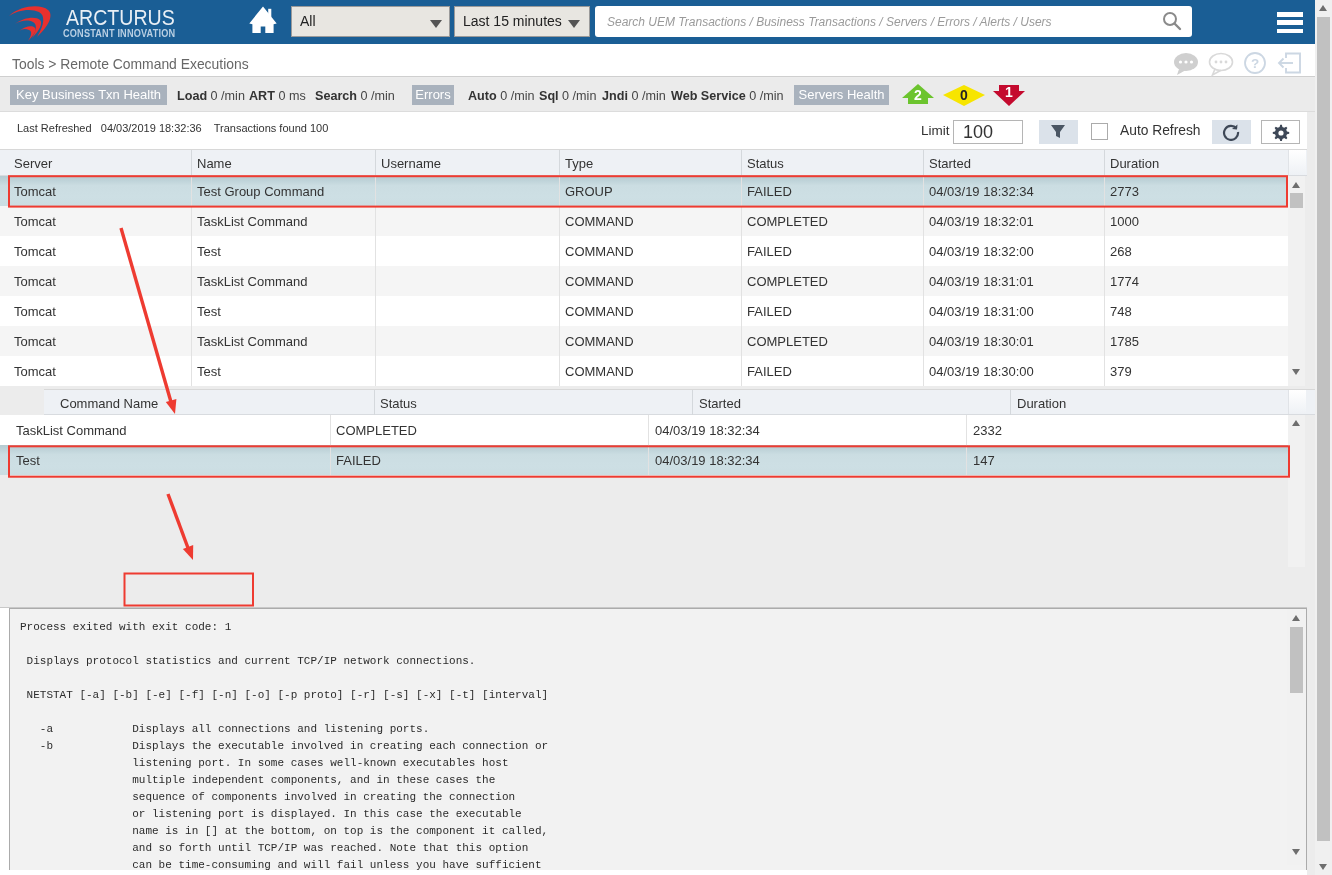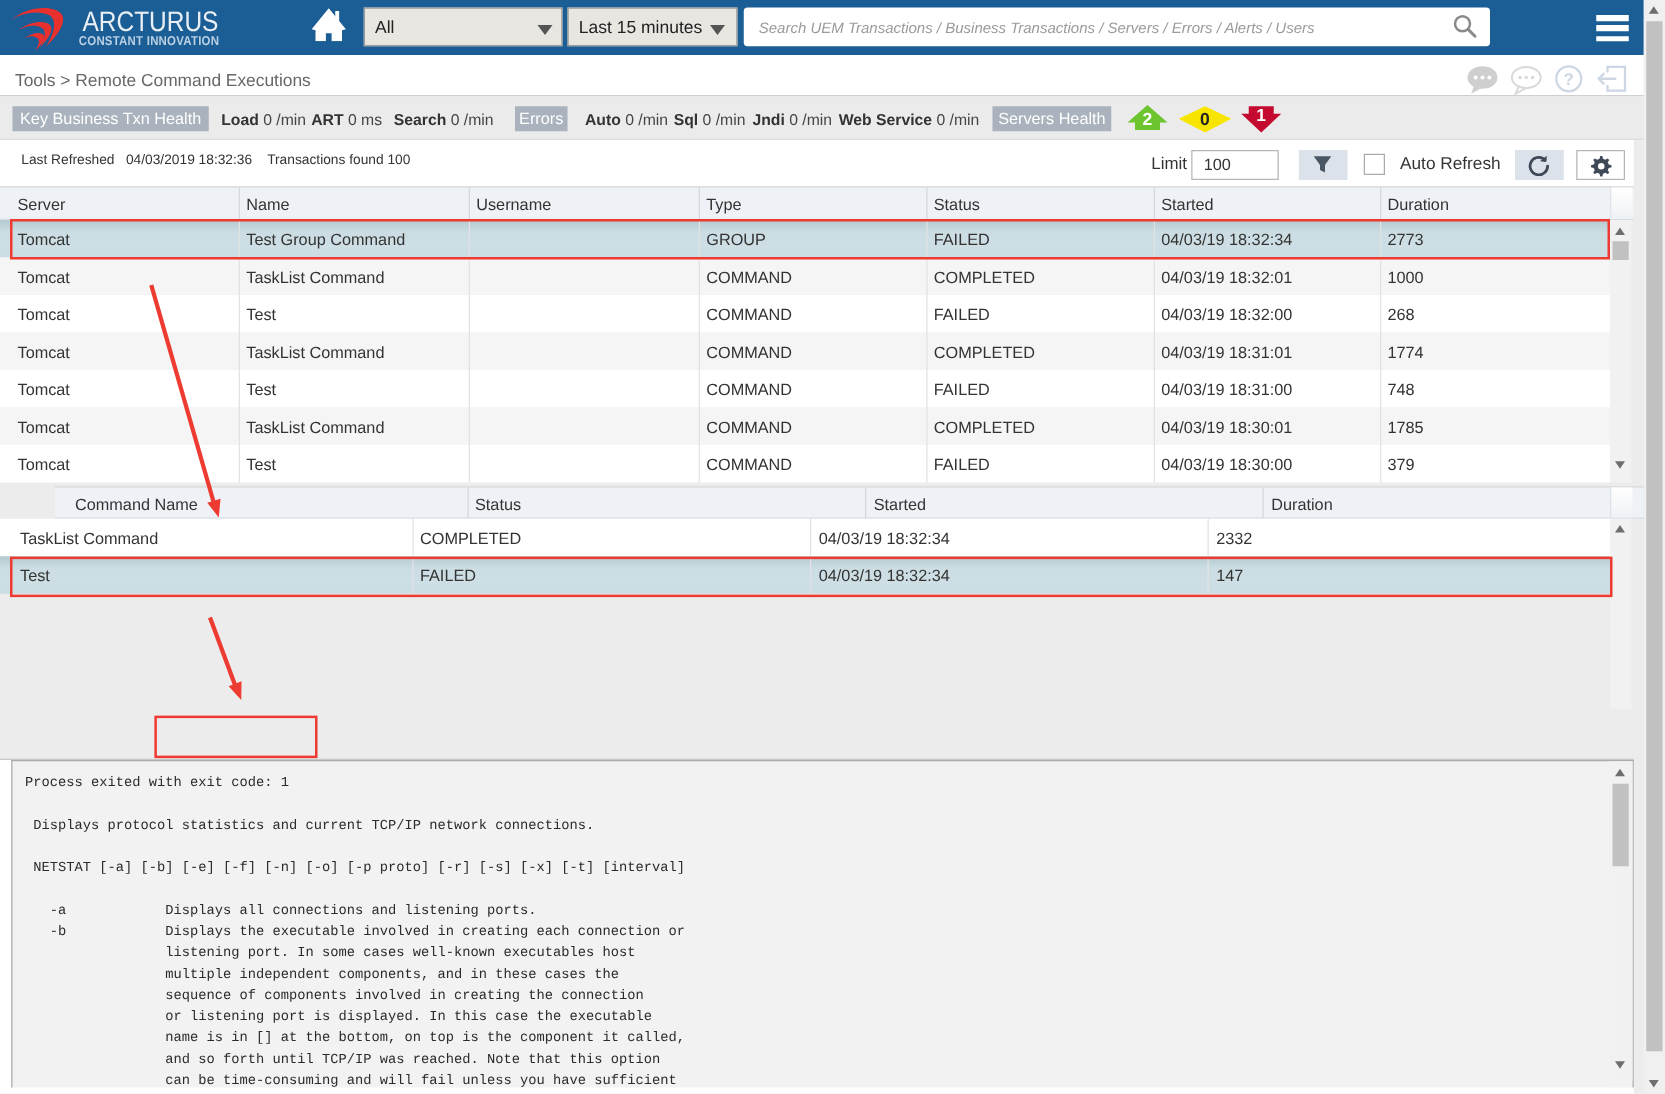--- a/index.html
+++ b/index.html
@@ -24,21 +24,21 @@
 #crumb { position:absolute; left:12px; top:12px; color:#676767; font-size:13.9px; }
 
 #kpibar { position:absolute; left:0; top:78px; width:1315px; height:34px; background:#ebebeb; border-bottom:1px solid #dcdcdc; color:#333; font-size:12.6px; }
 .chip { position:absolute; top:7px; height:20px; background:#a9b2bd; color:#fff; font-size:13px; line-height:20px; text-align:center; }
 .kpi { position:absolute; top:11px; white-space:nowrap; color:#454545; }
 .kpi b { color:#333; }
 
 #toolbar { position:absolute; left:0; top:112px; width:1307px; height:37px; background:#fff; color:#333; }
 #lastref { position:absolute; left:17px; top:10px; font-size:11px; color:#333; }
 #limitlbl { position:absolute; left:921px; top:11px; font-size:13.5px; }
-#limitinput { position:absolute; left:953px; top:8px; width:70px; height:24px; border:1px solid #b5b5b5; background:#fff; font-size:13px; line-height:22px; padding-left:9px; color:#333; }
+#limitinput { position:absolute; left:953px; top:8px; width:70px; height:24px; border:1px solid #b5b5b5; background:#fff; font-size:18px; line-height:22px; padding-left:9px; color:#333; }
 .tbtn { position:absolute; top:8px; width:39px; height:24px; background:#dbe2ea; }
 #cb { position:absolute; left:1091px; top:11px; width:17px; height:17px; background:#fff; border:1px solid #ababab; }
 #autoref { position:absolute; left:1120px; top:11px; font-size:13.8px; }
 #gearbtn { position:absolute; left:1261px; top:8px; width:39px; height:24px; background:#fff; border:1px solid #b5b5b5; }
 </style>
 </head>
 <body>
 <div id="page">
 <style>
 

